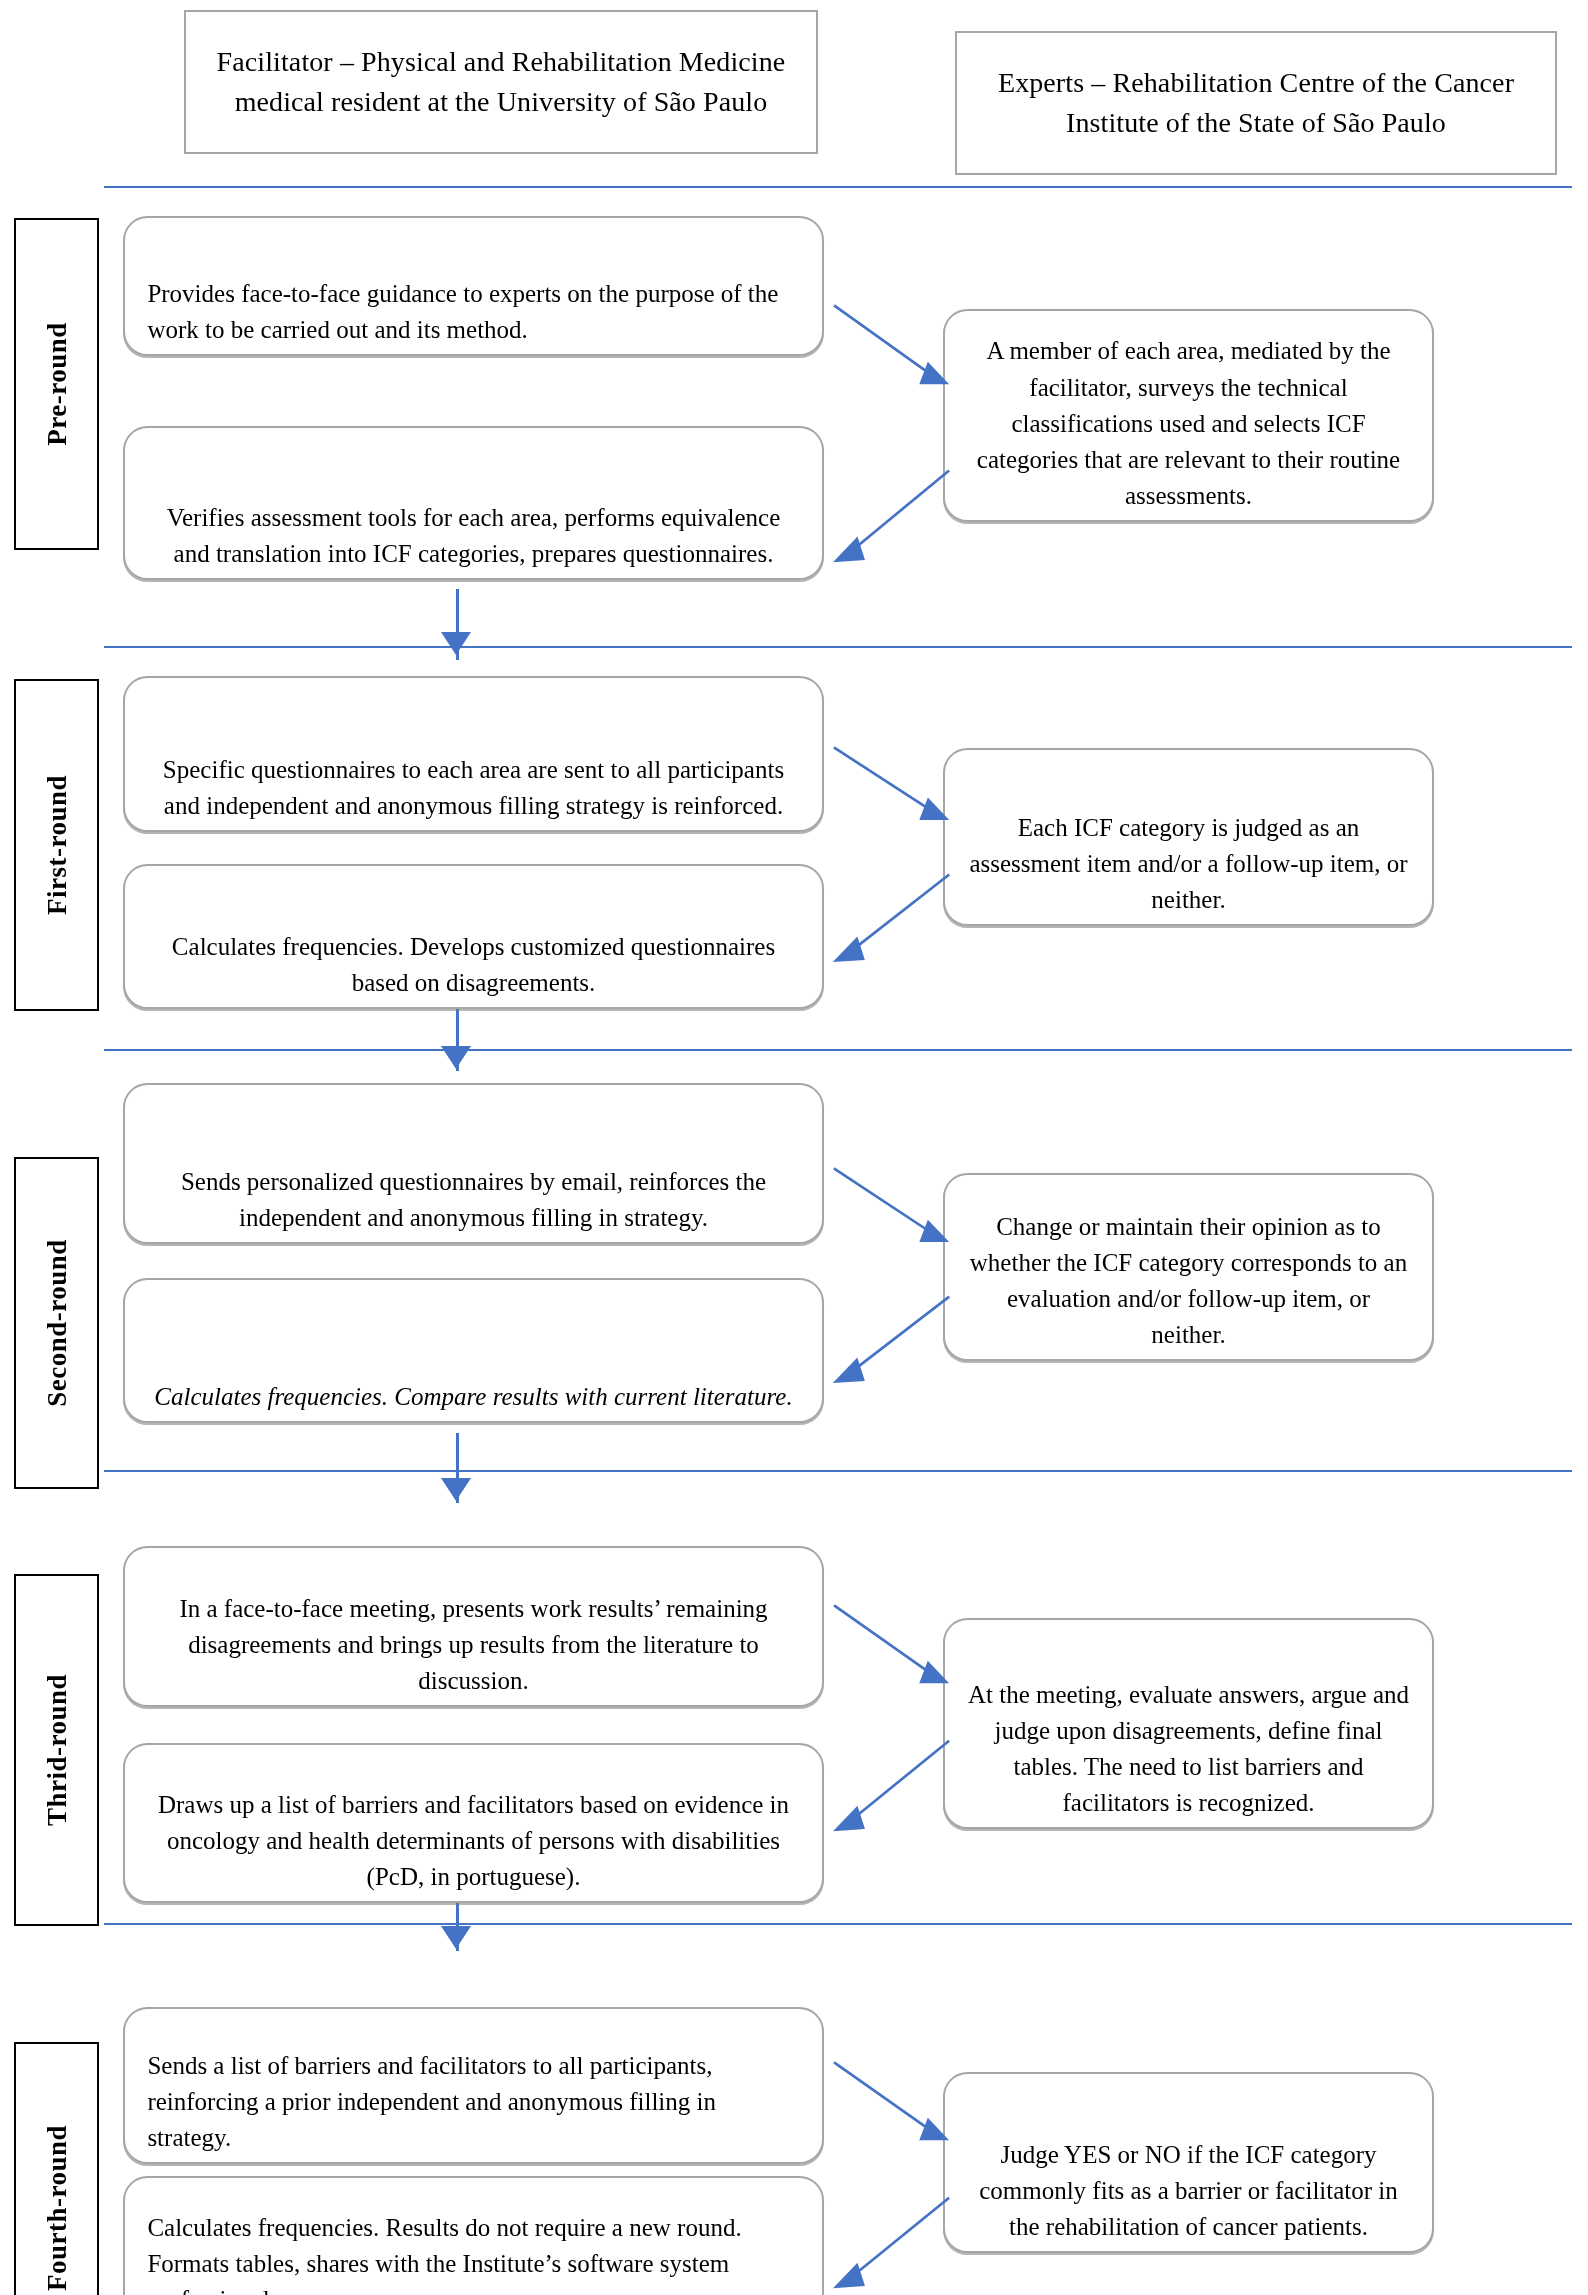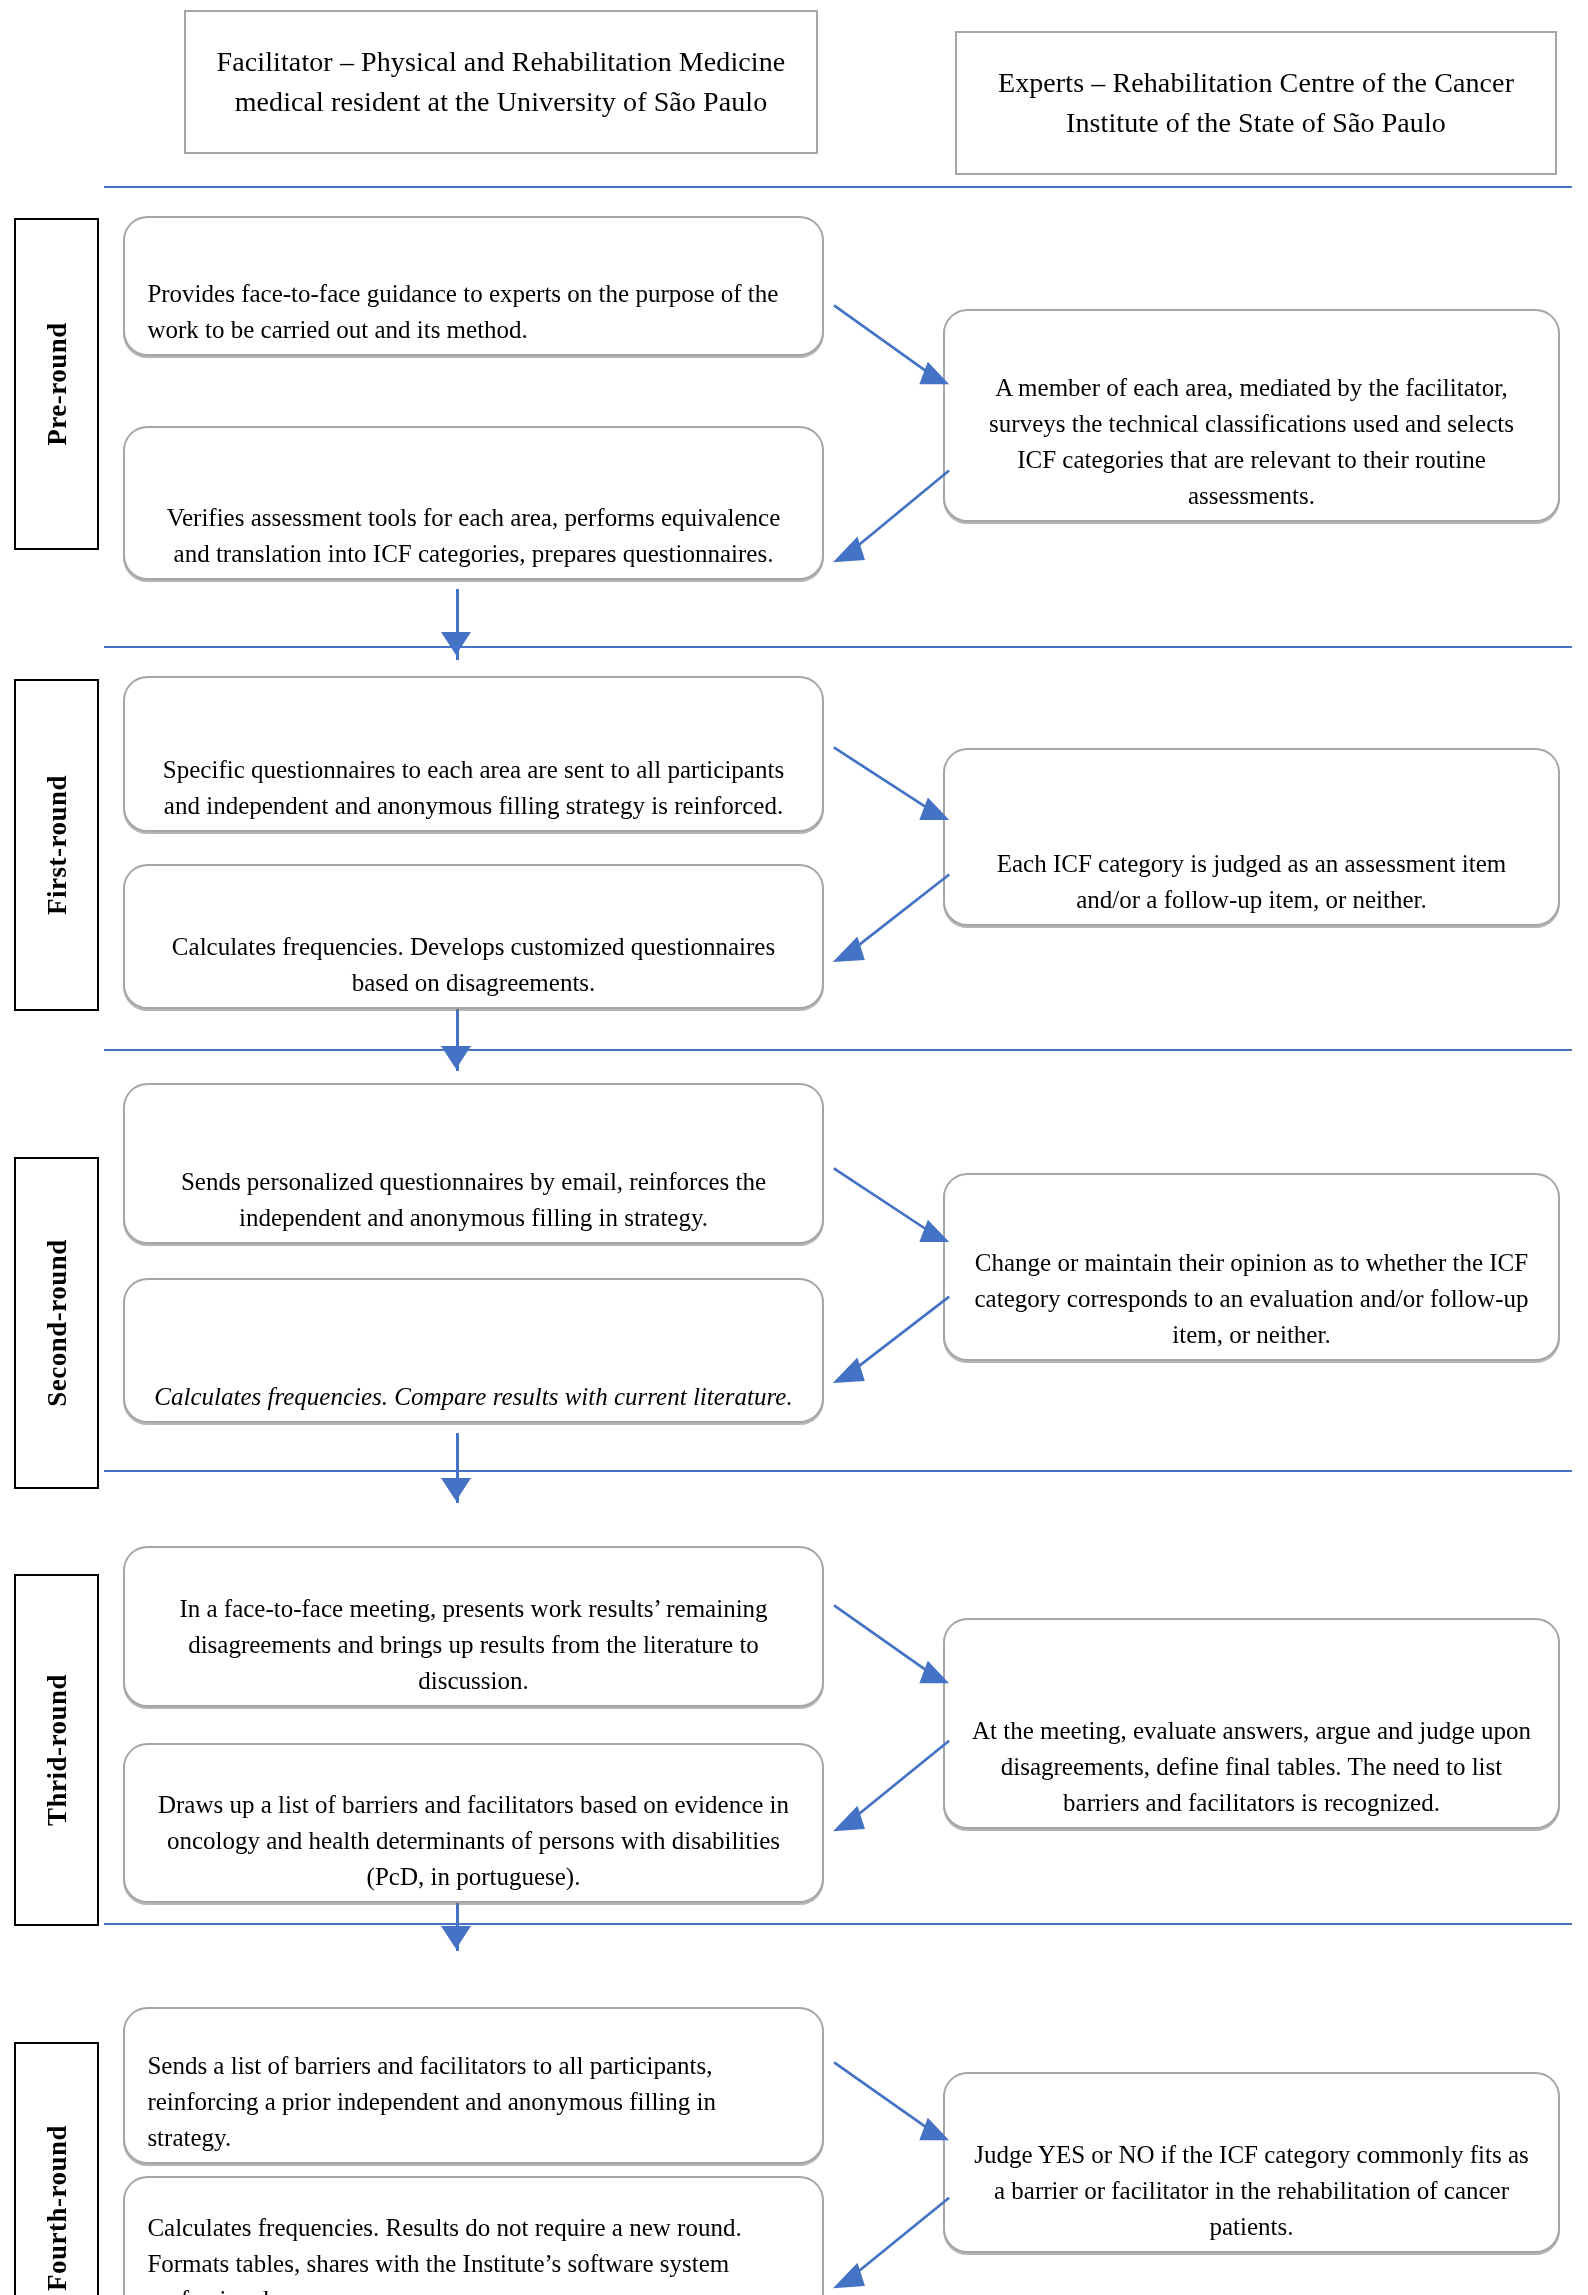--- a/index.html
+++ b/index.html
@@ -76,21 +76,21 @@
     box-shadow: 0 2.1px 0 0 rgba(120,120,120,0.55);
   }
   .card .ctext {
     font-size: 25px;
     line-height: 1.45;
     padding: 5.3px 22.4px;
     display: block;
     width: 100%;
   }
   .card.left  { left: 123px; width: 701px; }
-  .card.right { left: 943px; width: 617px; }
+  .card.right { left: 943px; width: 491px; }
   .card.ltext .ctext { text-align: left; }
 
   
   .hline {
     position: absolute;
     left: 104px;
     width: 1468px;
     height: 2.1px;
     background: #4472c4;
   }

